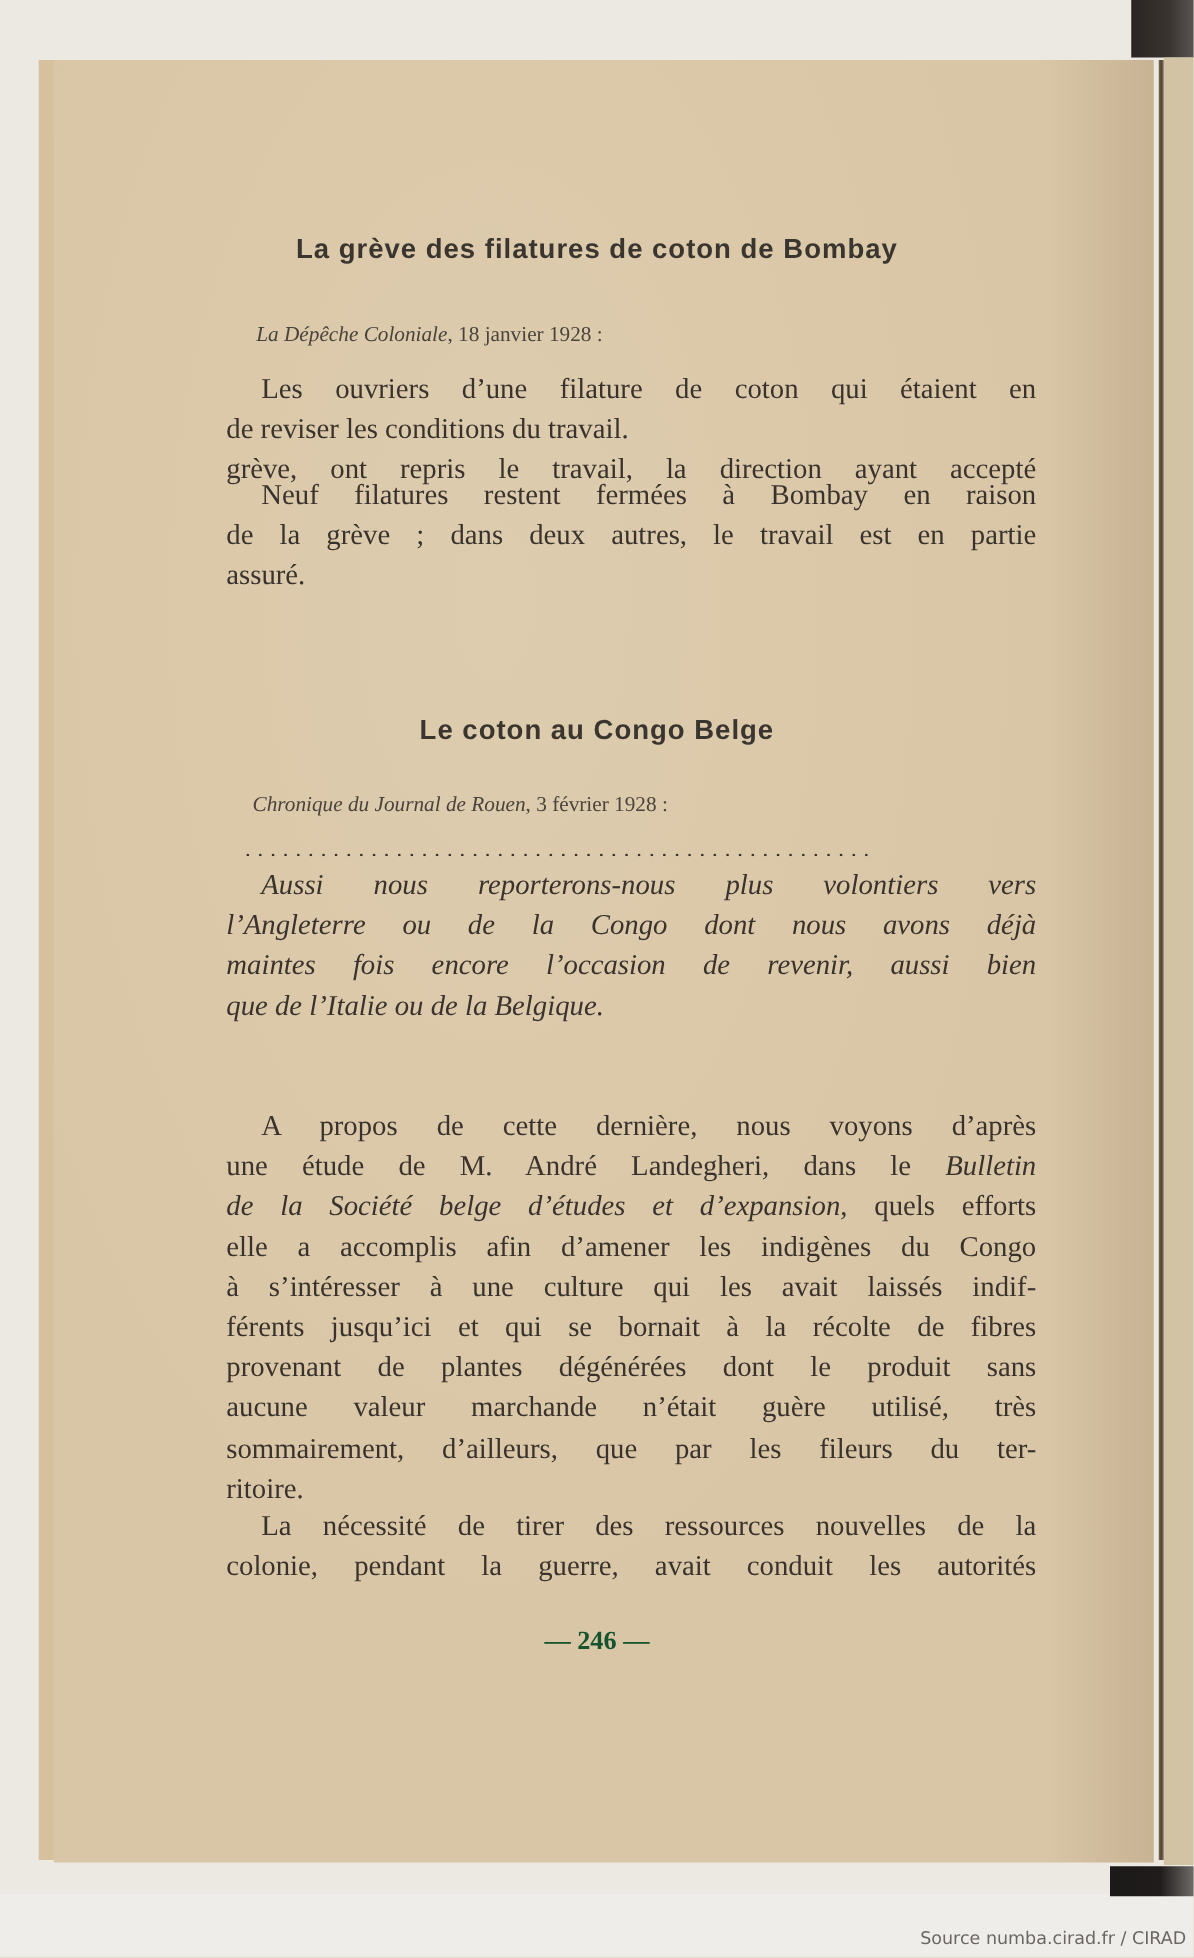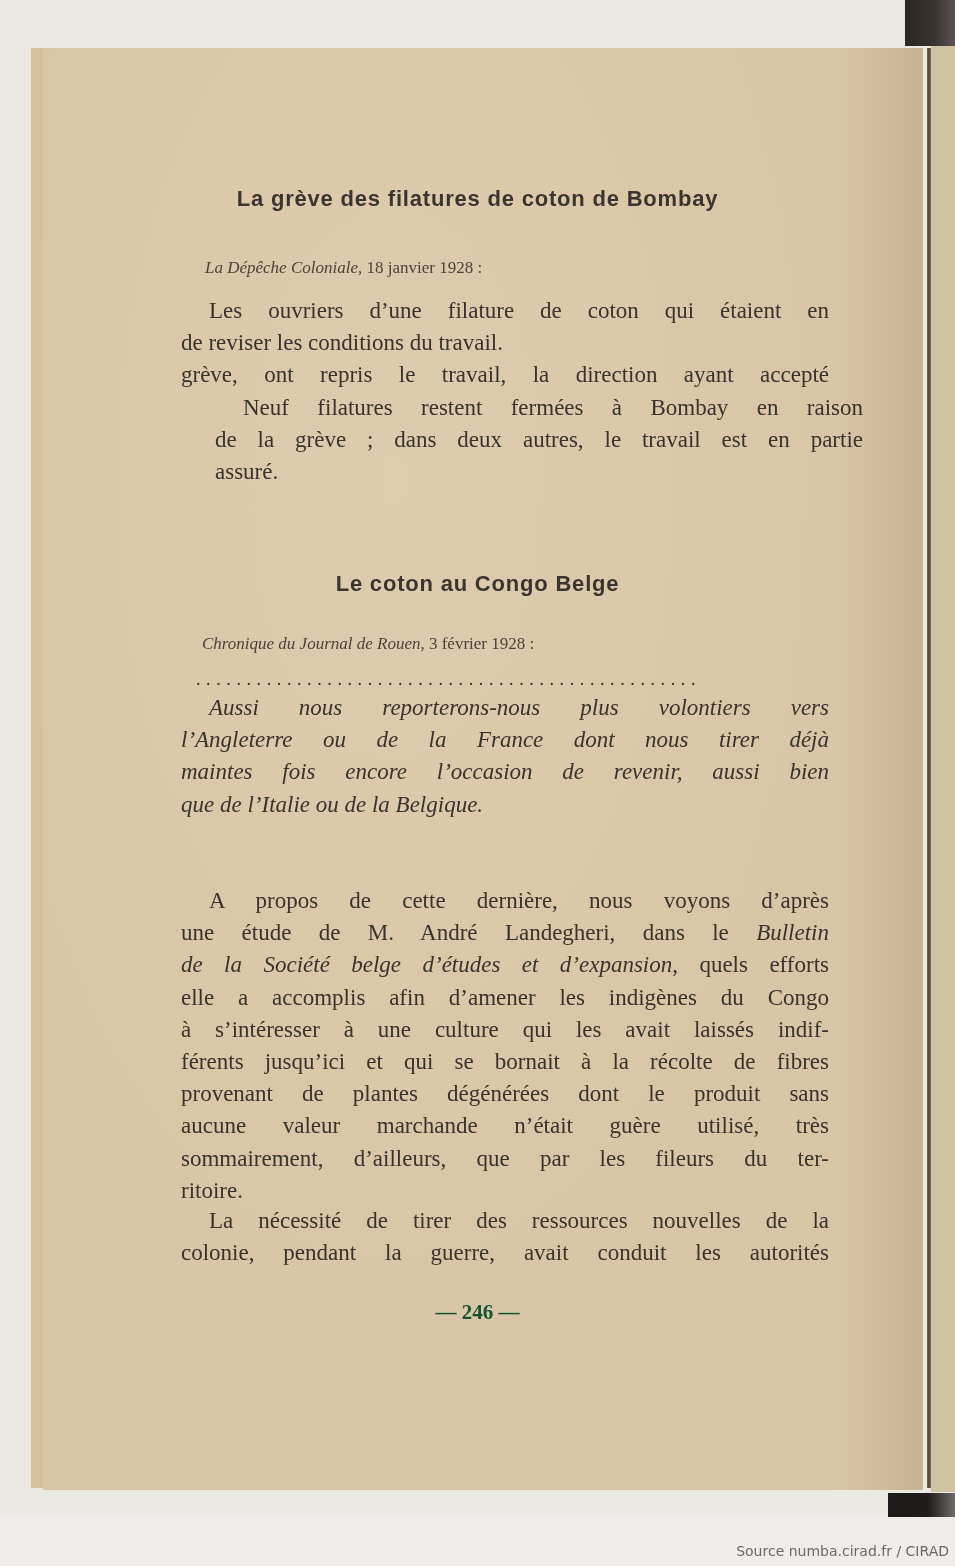--- a/index.html
+++ b/index.html
@@ -89,37 +89,37 @@
 <div class="source-line" style="left:205px; top:258px;">
   <i>La Dépêche Coloniale</i><span>, 18 janvier 1928 :</span>
 </div>
 
 <div class="para" style="top:295px;">
   <span class="line indent">Les ouvriers d’une filature de coton qui étaient en</span>
   <span class="line last">de reviser les conditions du travail.</span>
   <span class="line">grève, ont repris le travail, la direction ayant accepté</span>
 </div>
 
-<div class="para" style="top:392px;margin-left:34px;">
+<div class="para" style="top:380px;">
   <span class="line indent">Neuf filatures restent fermées à Bombay en raison</span>
   <span class="line">de la grève ; dans deux autres, le travail est en partie</span>
   <span class="line last">assuré.</span>
 </div>
 
 <div class="heading" style="top:571px;">Le coton au Congo Belge</div>
 
 <div class="source-line" style="left:202px; top:634px;">
   <i>Chronique du Journal de Rouen</i><span>, 3 février 1928 :</span>
 </div>
 
 <div class="dots">..................................................</div>
 
 <div class="para" style="top:692px;font-style:italic;">
   <span class="line indent">Aussi nous reporterons-nous plus volontiers vers</span>
-  <span class="line">l’Angleterre ou de la France dont nous tirer déjà</span>
+  <span class="line">l’Angleterre ou de la Congo dont nous avons déjà</span>
   <span class="line">maintes fois encore l’occasion de revenir, aussi bien</span>
   <span class="line last">que de l’Italie ou de la Belgique.</span>
 </div>
 
 <div class="para" style="top:885px;">
   <span class="line indent">A propos de cette dernière, nous voyons d’après</span>
   <span class="line"><span>une étude de M. André Landegheri, dans le </span><i>Bulletin</i></span>
   <span class="line"><i>de la Société belge d’études et d’expansion</i><span>, quels efforts</span></span>
   <span class="line">elle a accomplis afin d’amener les indigènes du Congo</span>
   <span class="line">à s’intéresser à une culture qui les avait laissés indif-</span>

